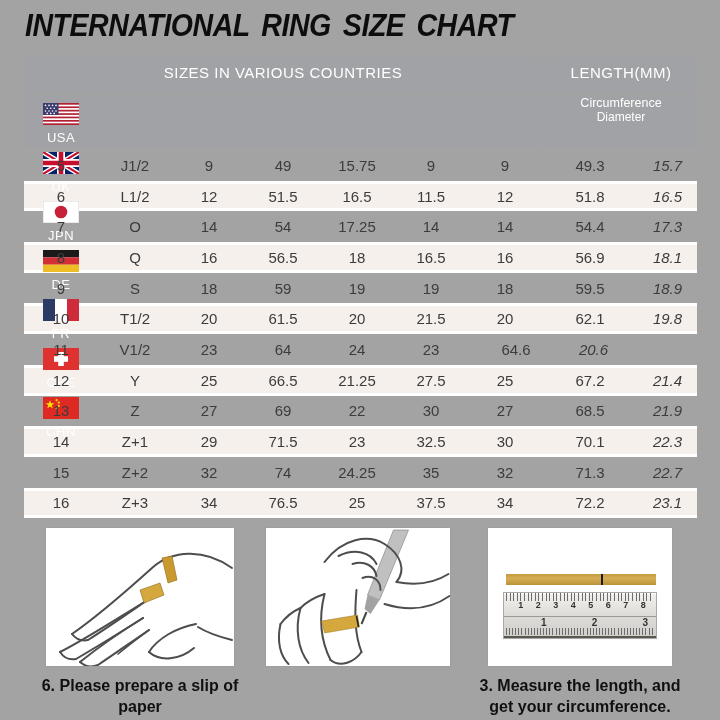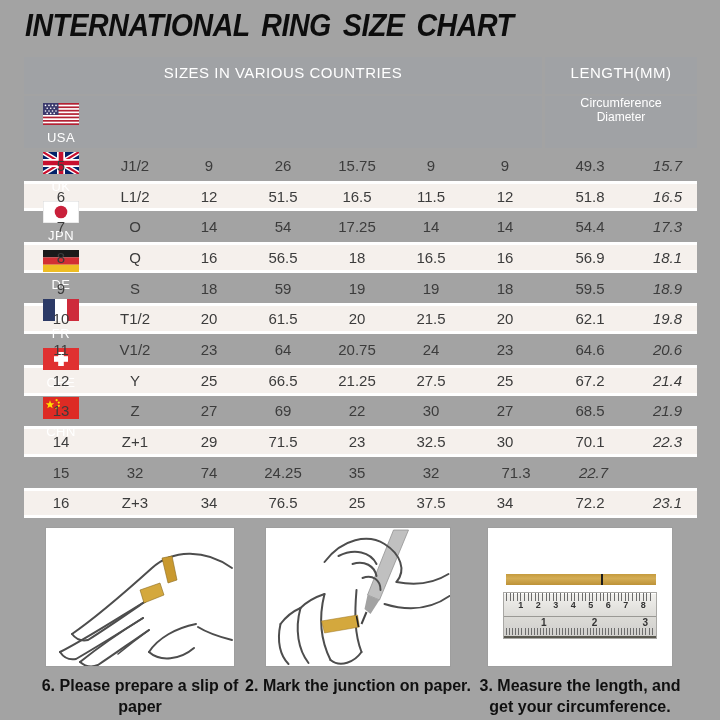--- a/index.html
+++ b/index.html
@@ -210,21 +210,21 @@
           <div class="len-diam">Diameter</div>
         </div>
       </div>
     </div>
 
     <div class="table-body">
         <div class="data-row">
           <div class="cell cell-size">5</div>
           <div class="cell cell-size">J1/2</div>
           <div class="cell cell-size">9</div>
-          <div class="cell cell-size">26</div>
+          <div class="cell cell-size">49</div>
           <div class="cell cell-size">15.75</div>
           <div class="cell cell-size">9</div>
           <div class="cell cell-size">9</div>
           <div class="cell cell-circ">49.3</div>
           <div class="cell cell-diam">15.7</div>
         </div>
         <div class="data-row shaded">
           <div class="cell cell-size">6</div>
           <div class="cell cell-size">L1/2</div>
           <div class="cell cell-size">12</div>
@@ -277,21 +277,20 @@
           <div class="cell cell-size">21.5</div>
           <div class="cell cell-size">20</div>
           <div class="cell cell-circ">62.1</div>
           <div class="cell cell-diam">19.8</div>
         </div>
         <div class="data-row">
           <div class="cell cell-size">11</div>
           <div class="cell cell-size">V1/2</div>
           <div class="cell cell-size">23</div>
           <div class="cell cell-size">64</div>
-          <div class="cell cell-size">20.75</div>
           <div class="cell cell-size">24</div>
           <div class="cell cell-size">23</div>
           <div class="cell cell-circ">64.6</div>
           <div class="cell cell-diam">20.6</div>
         </div>
         <div class="data-row shaded">
           <div class="cell cell-size">12</div>
           <div class="cell cell-size">Y</div>
           <div class="cell cell-size">25</div>
           <div class="cell cell-size">66.5</div>
@@ -318,20 +317,21 @@
           <div class="cell cell-size">29</div>
           <div class="cell cell-size">71.5</div>
           <div class="cell cell-size">23</div>
           <div class="cell cell-size">32.5</div>
           <div class="cell cell-size">30</div>
           <div class="cell cell-circ">70.1</div>
           <div class="cell cell-diam">22.3</div>
         </div>
         <div class="data-row">
           <div class="cell cell-size">15</div>
+          <div class="cell cell-size">Z+2</div>
           <div class="cell cell-size">32</div>
           <div class="cell cell-size">74</div>
           <div class="cell cell-size">24.25</div>
           <div class="cell cell-size">35</div>
           <div class="cell cell-size">32</div>
           <div class="cell cell-circ">71.3</div>
           <div class="cell cell-diam">22.7</div>
         </div>
         <div class="data-row shaded">
           <div class="cell cell-size">16</div>
@@ -392,24 +392,20 @@
           <path d="M64,132 C74,140 88,134 95,124"></path>
           <path d="M34,80 C28,102 32,122 42,135"></path>
           <path d="M34,80 C42,72 52,68 58,66"></path>
           <path d="M14,96 C10,114 14,128 22,136"></path>
           <path d="M14,96 C20,88 27,83 34,80"></path>
         </g>
         <polygon points="55,93 91,87 93,99 58,105" fill="#d4a83d" stroke="#9a7524" stroke-width=".5"></polygon>
         <path d="M90,88 L92,99" stroke="#222" stroke-width="1.6" fill="none"></path>
       </svg>
     </div>
-    <div class="step-caption">
-      <span>2. Mark the junction on paper.</span>
-      <span></span>
-    </div>
   </div>
 
   <div class="step step-3">
     <div class="step-box">
       <div style="position:absolute;inset:0;">
         <div class="paper-strip">
           <div class="junction-mark"></div>
         </div>
         <div class="ruler">
           <div class="cm-ticks"></div>

